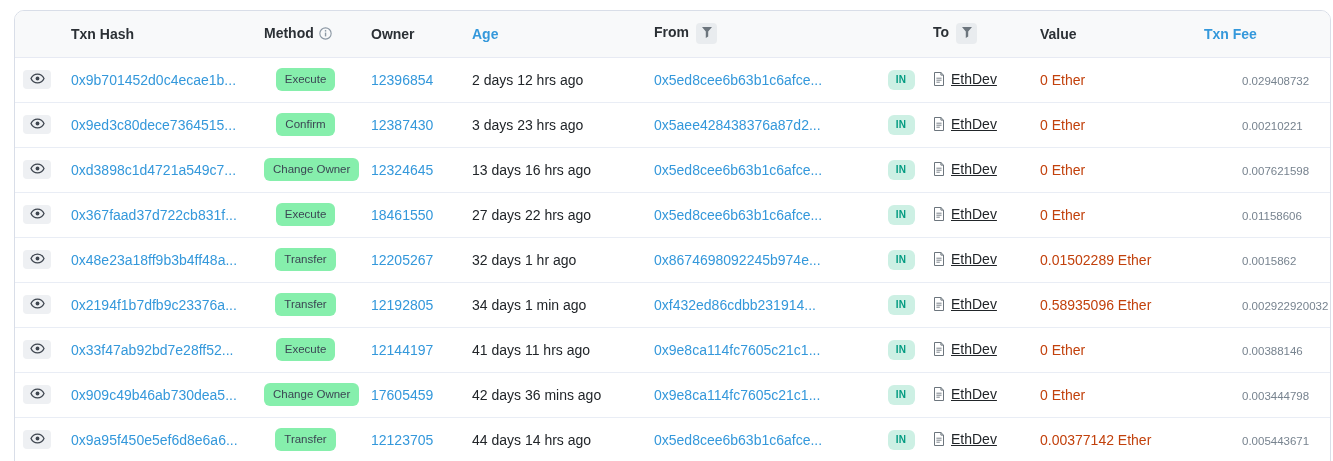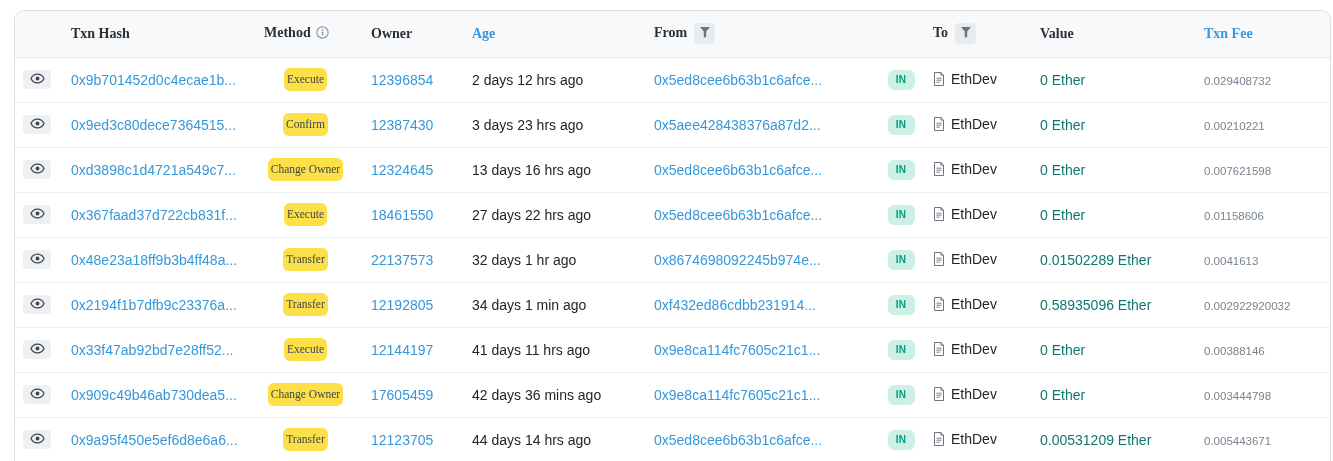--- a/index.html
+++ b/index.html
@@ -28,21 +28,20 @@
   thead th {
     background: #f8f9fa;
     font-size: 14px;
     font-weight: 700;
     color: #2b3035;
     text-align: left;
     height: 46px;
     padding: 0 12px;
     border-bottom: 1px solid #e7eaf3;
     white-space: nowrap;
-    font-family: Liberation Serif, serif;
   }
   tbody td {
     height: 43px;
     padding: 0 12px;
     border-bottom: 1px solid #e9edf5;
     font-size: 14px;
     vertical-align: middle;
     white-space: nowrap;
     overflow: hidden;
   }
@@ -53,28 +52,27 @@
   .c-dir { text-align: center; padding: 12px 2px; }
   .eye-btn {
     display: inline-flex; align-items: center; justify-content: center;
     width: 28px; height: 19px;
     background: #eef0f3;
     border: none; border-radius: 4px;
     cursor: pointer; padding: 0;
   }
   .badge-method {
     display: inline-block;
-    background: #fde047;
+    background: #86efac;
     color: #3b4553;
     font-size: 11.5px;
     line-height: 1;
-    padding: 6px 3px;
+    padding: 6px 9px;
     border-radius: 6px;
     white-space: nowrap;
-    font-family: Liberation Serif, serif;
   }
   .badge-in {
     display: inline-block;
     min-width: 27px;
     background: #cdf0e4;
     color: #029b81;
     font-size: 10px;
     font-weight: 700;
     line-height: 1;
     padding: 5px 5px;
@@ -89,23 +87,24 @@
     border: none; border-radius: 4px;
     margin-left: 7px;
     vertical-align: middle;
     cursor: pointer; padding: 0;
   }
   .info-icon { display: inline-block; margin-left: 5px; vertical-align: -2px; }
   .doc-icon { display: inline-block; margin-right: 6px; vertical-align: -2px; }
   .c-fee span {
     font-size: 11.5px;
     color: #77838f;
-  }
-  .c-value { color: #0f766e; }
-  .to-name { color: #212529; }
+    margin-left: 38px;
+  }
+  .c-value { color: #c2410c; }
+  .to-name { color: #212529; text-decoration: underline; }
 </style>
 </head>
 <body>
 
 <div class="card">
   <table>
     <colgroup>
       <col style="width:44px">
         <col style="width:193px">
         <col style="width:107px">
@@ -337,21 +336,21 @@
                 </svg></span>
             </button>
     </td>
     <td>
       <a>0x48e23a18ff9b3b4ff48a...</a>
     </td>
     <td class="c-method">
       <span class="badge-method">Transfer</span>
     </td>
     <td>
-      <a>22137573</a>
+      <a>12205267</a>
     </td>
     <td>
       <span>32 days 1 hr ago</span>
     </td>
     <td>
       <a>0x8674698092245b974e...</a>
     </td>
     <td class="c-dir">
       <span class="badge-in">IN</span>
     </td>
@@ -359,21 +358,21 @@
       <span class="doc-icon"><svg width="12" height="14" viewBox="0 0 12 14">
                 <path d="M1.5.5h6.4l2.6 2.6v10.4H1.5z" fill="#fff" stroke="#6c757d" stroke-width="1"></path>
                 <path d="M7.9.5v2.6h2.6" fill="none" stroke="#6c757d" stroke-width="1"></path>
                 <path d="M3.4 6.2h5.2M3.4 8.2h5.2M3.4 10.2h3.4" stroke="#6c757d" stroke-width=".9"></path>
               </svg></span><span class="to-name">EthDev</span>
     </td>
     <td class="c-value">
       <span>0.01502289 Ether</span>
     </td>
     <td class="c-fee">
-      <span>0.0041613</span>
+      <span>0.0015862</span>
     </td>
   </tr>
 
   <tr>
     <td class="c-eye">
       <button class="eye-btn">
               <span><svg width="15" height="11" viewBox="0 0 16 12">
                   <path d="M8 1.2C4.9 1.2 2.2 3.1.9 6c1.3 2.9 4 4.8 7.1 4.8s5.8-1.9 7.1-4.8C13.8 3.1 11.1 1.2 8 1.2z" fill="none" stroke="#3f4650" stroke-width="1.4"></path>
                   <circle cx="8" cy="6" r="2.1" fill="#3f4650"></circle>
                 </svg></span>
@@ -524,21 +523,21 @@
       <span class="badge-in">IN</span>
     </td>
     <td>
       <span class="doc-icon"><svg width="12" height="14" viewBox="0 0 12 14">
                 <path d="M1.5.5h6.4l2.6 2.6v10.4H1.5z" fill="#fff" stroke="#6c757d" stroke-width="1"></path>
                 <path d="M7.9.5v2.6h2.6" fill="none" stroke="#6c757d" stroke-width="1"></path>
                 <path d="M3.4 6.2h5.2M3.4 8.2h5.2M3.4 10.2h3.4" stroke="#6c757d" stroke-width=".9"></path>
               </svg></span><span class="to-name">EthDev</span>
     </td>
     <td class="c-value">
-      <span>0.00531209 Ether</span>
+      <span>0.00377142 Ether</span>
     </td>
     <td class="c-fee">
       <span>0.005443671</span>
     </td>
   </tr>
 </tbody>
   </table>
 </div>
 
 </body></html>

